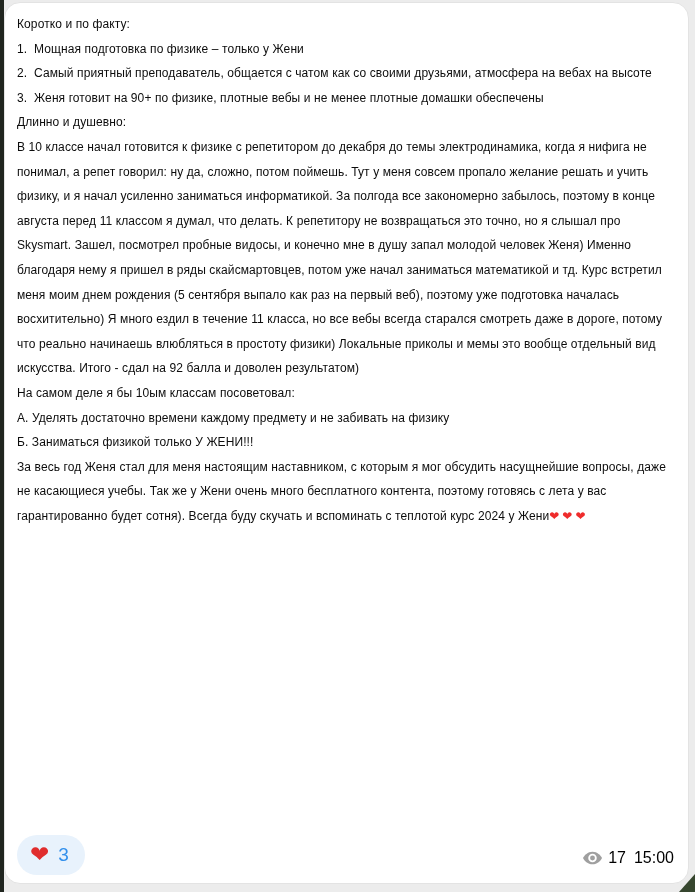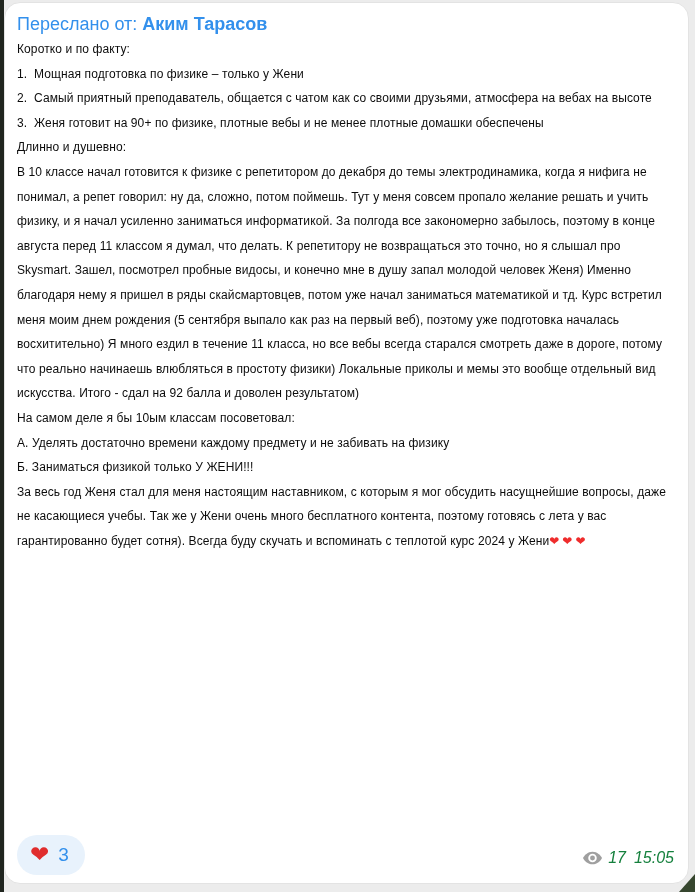--- a/index.html
+++ b/index.html
@@ -68,39 +68,37 @@
     color: #e02d2d; font-size: 23px; line-height: 1;
     font-family: "DejaVu Sans", sans-serif;
     transform: translateY(-1px);
   }
   .reaction-count {
     color: #3390ec; font-size: 19px; font-weight: 500;
   }
 
   .message-meta {
     display: flex; align-items: center; gap: 6px;
-    color: #15803d;
+    color: #000000;
     font-size: 16px;
-    font-style: italic;
     padding-bottom: 8px;
   }
   .eye-icon { display: inline-block; width: 19px; height: 14px; }
   .meta-views { margin-right: 2px; }
 </style>
 </head>
 <body>
 
 <div class="page">
 
   <div class="left-edge-strip"></div>
   <div class="wallpaper-corner"></div>
 
   <div class="message-bubble">
 
-    <div class="fwd-header"><span>Переслано от: </span><span class="fwd-name">Аким Тарасов</span></div>
 
     <div class="message-text-wrap"><span class="message-text">Коротко и по факту:
 1.  Мощная подготовка по физике – только у Жени
 2.  Самый приятный преподаватель, общается с чатом как со своими друзьями, атмосфера на вебах на высоте
 3.  Женя готовит на 90+ по физике, плотные вебы и не менее плотные домашки обеспечены
 Длинно и душевно:
 В 10 классе начал готовится к физике с репетитором до декабря до темы электродинамика, когда я нифига не понимал, а репет говорил: ну да, сложно, потом поймешь. Тут у меня совсем пропало желание решать и учить физику, и я начал усиленно заниматься информатикой. За полгода все закономерно забылось, поэтому в конце августа перед 11 классом я думал, что делать. К репетитору не возвращаться это точно, но я слышал про Skysmart. Зашел, посмотрел пробные видосы, и конечно мне в душу запал молодой человек Женя) Именно благодаря нему я пришел в ряды скайсмартовцев, потом уже начал заниматься математикой и тд. Курс встретил меня моим днем рождения (5 сентября выпало как раз на первый веб), поэтому уже подготовка началась восхитительно) Я много ездил в течение 11 класса, но все вебы всегда старался смотреть даже в дороге, потому что реально начинаешь влюбляться в простоту физики) Локальные приколы и мемы это вообще отдельный вид искусства. Итого - сдал на 92 балла и доволен результатом)
 На самом деле я бы 10ым классам посоветовал:
 А. Уделять достаточно времени каждому предмету и не забивать на физику
 Б. Заниматься физикой только У ЖЕНИ!!!
@@ -115,18 +113,18 @@
 
       <div class="message-meta">
         <span class="eye-icon">
           <svg viewBox="0 0 24 16" width="19" height="14">
             <path d="M12 0 C6 0 1.6 4.5 0 8 C1.6 11.5 6 16 12 16 C18 16 22.4 11.5 24 8 C22.4 4.5 18 0 12 0 Z" fill="#9f9f9f"></path>
             <circle cx="12" cy="8" r="5.4" fill="#ffffff"></circle>
             <circle cx="12" cy="8" r="3.1" fill="#9f9f9f"></circle>
           </svg>
         </span>
         <span class="meta-views">17</span>
-        <span class="meta-time">15:05</span>
+        <span class="meta-time">15:00</span>
       </div>
 
     </div>
   </div>
 </div>
 
 </body></html>

